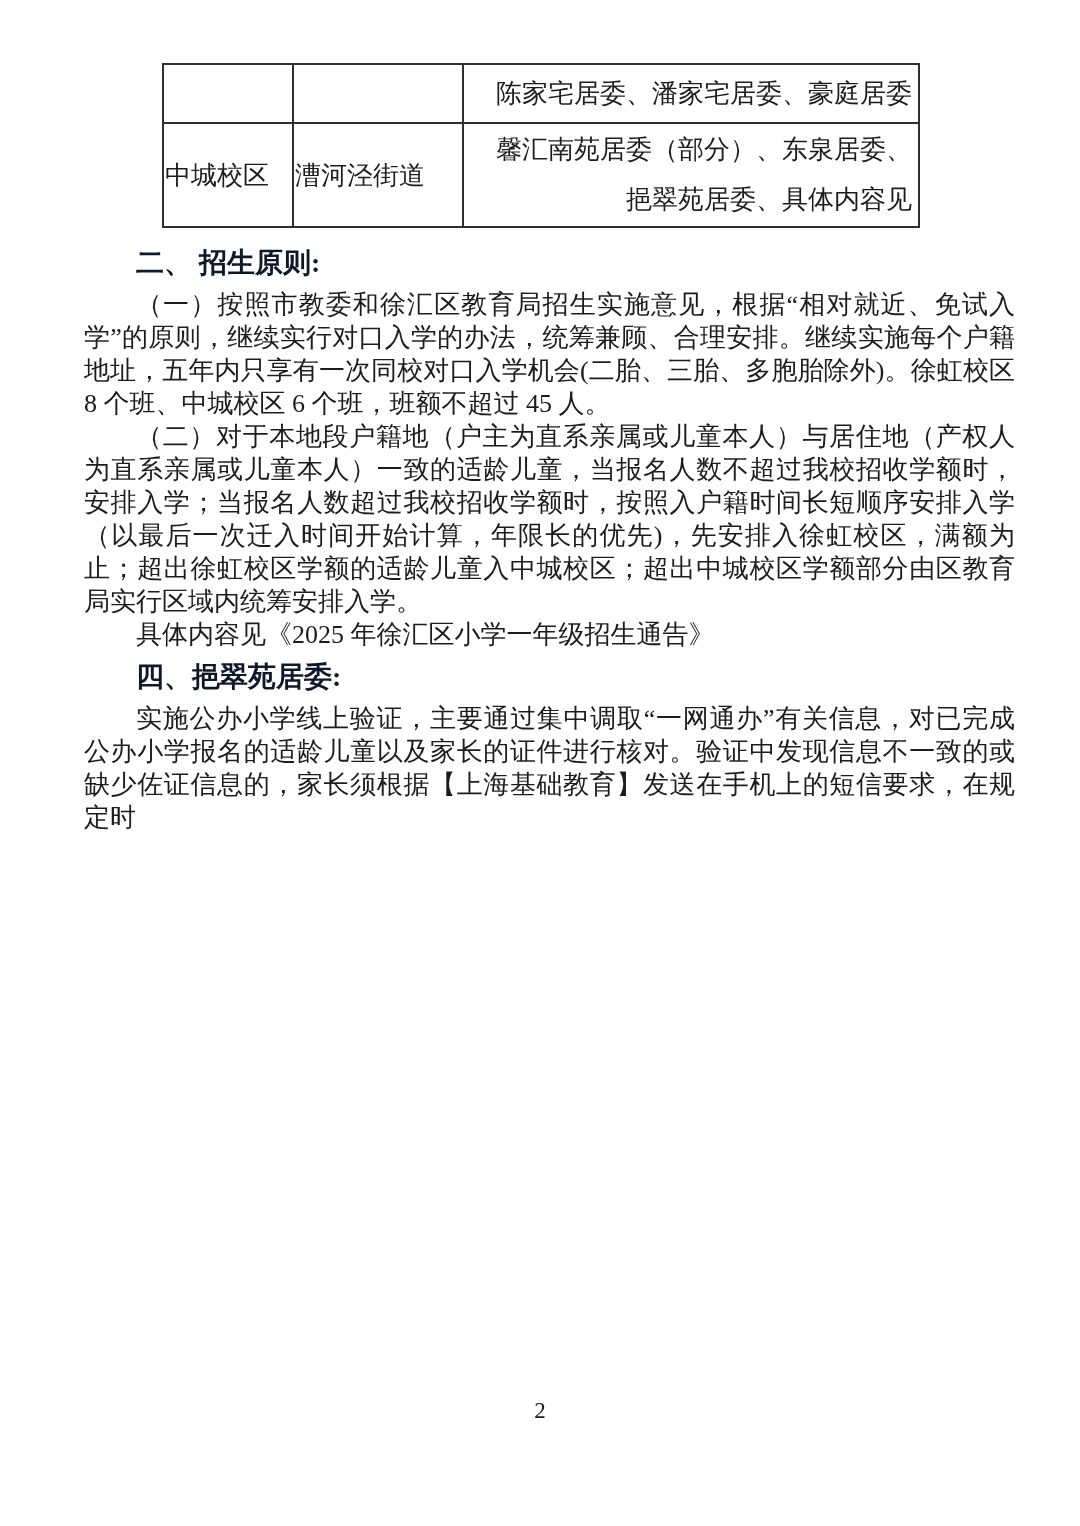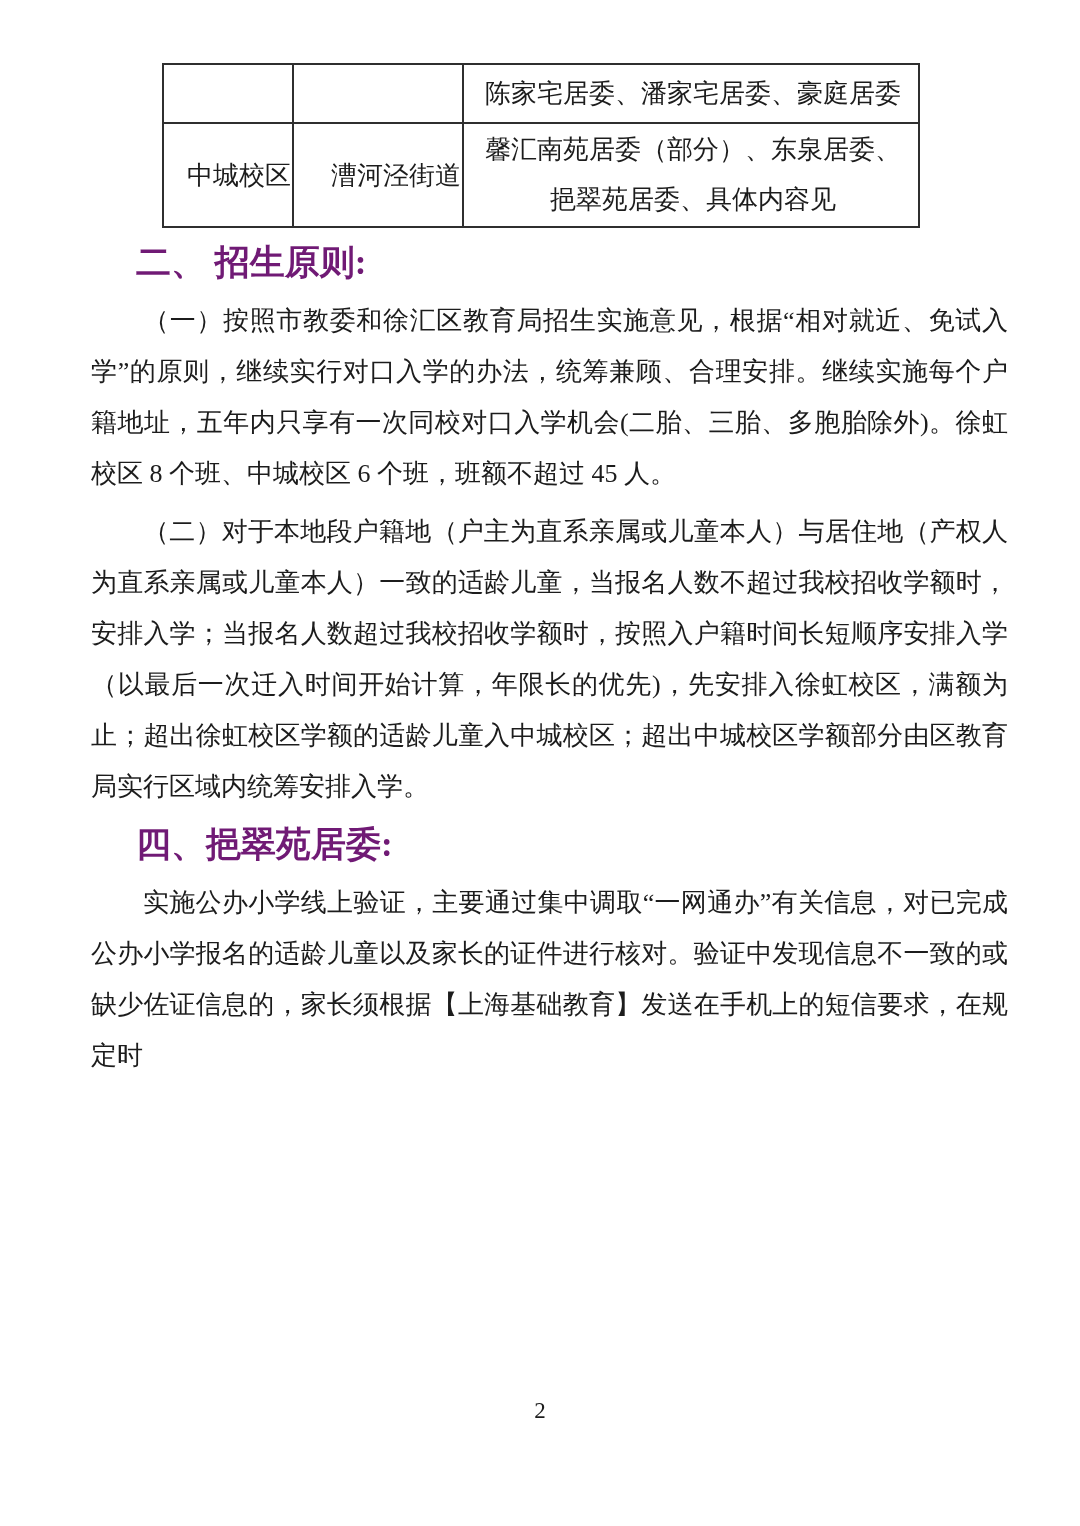--- a/index.html
+++ b/index.html
@@ -26,59 +26,59 @@
     border-collapse: collapse;
     table-layout: fixed;
   }
   table.district td {
     border: 2px solid #2f2f2f;
     font-size: 26px;
     color: #1c1c1c;
     overflow: hidden;
   }
   td.cell-campus, td.cell-street {
-    text-align: right;
+    text-align: left;
     vertical-align: middle;
   }
   td.cell-committees {
     padding-left: 10px;
     padding-right: 6px;
     vertical-align: middle;
-    text-align: center;
+    text-align: right;
   }
   tr.row-top { height: 59px; }
   tr.row-bottom { height: 100px; }
   td.cell-committees .committee-line {
     line-height: 50px;
     white-space: nowrap;
   }
 
   
   .content {
     position: absolute;
     left: 84px;
     top: 237px;
     width: 931px;
     font-size: 26px;
     line-height: 51px;
   }
   .sec-heading {
     margin: 0;
     padding-left: 52px;
-    font-size: 35px;
+    font-size: 28px;
     font-weight: bold;
     line-height: 51px;
-    color: #701a75;
+    color: #0f172a;
   }
   .para {
-    margin: 7px;
+    margin: 0;
     text-indent: 52px;
     text-align: justify;
     word-break: break-all;
-    line-height: 51px;
+    line-height: 33px;
   }
   .para.single {
     text-align: left;
   }
 
   
   .footer {
     position: absolute;
     top: 1398px;
     left: 0;
@@ -116,19 +116,20 @@
           <div class="committee-line">挹翠苑居委、具体内容见</div>
         </td>
       </tr>
     </tbody>
   </table>
 
   <div class="content">
     <h2 class="sec-heading">二、 招生原则:</h2>
     <p class="para">（一）按照市教委和徐汇区教育局招生实施意见，根据“相对就近、免试入学”的原则，继续实行对口入学的办法，统筹兼顾、合理安排。继续实施每个户籍地址，五年内只享有一次同校对口入学机会(二胎、三胎、多胞胎除外)。徐虹校区 8 个班、中城校区 6 个班，班额不超过 45 人。</p>
     <p class="para">（二）对于本地段户籍地（户主为直系亲属或儿童本人）与居住地（产权人为直系亲属或儿童本人）一致的适龄儿童，当报名人数不超过我校招收学额时，安排入学；当报名人数超过我校招收学额时，按照入户籍时间长短顺序安排入学（以最后一次迁入时间开始计算，年限长的优先)，先安排入徐虹校区，满额为止；超出徐虹校区学额的适龄儿童入中城校区；超出中城校区学额部分由区教育局实行区域内统筹安排入学。</p>
+    <p class="para single">具体内容见《2025 年徐汇区小学一年级招生通告》</p>
     <h2 class="sec-heading">四、挹翠苑居委:</h2>
     <p class="para">实施公办小学线上验证，主要通过集中调取“一网通办”有关信息，对已完成公办小学报名的适龄儿童以及家长的证件进行核对。验证中发现信息不一致的或缺少佐证信息的，家长须根据【上海基础教育】发送在手机上的短信要求，在规定时</p>
   </div>
 
   <div class="footer">2</div>
 
 </div>
 
 </body></html>

